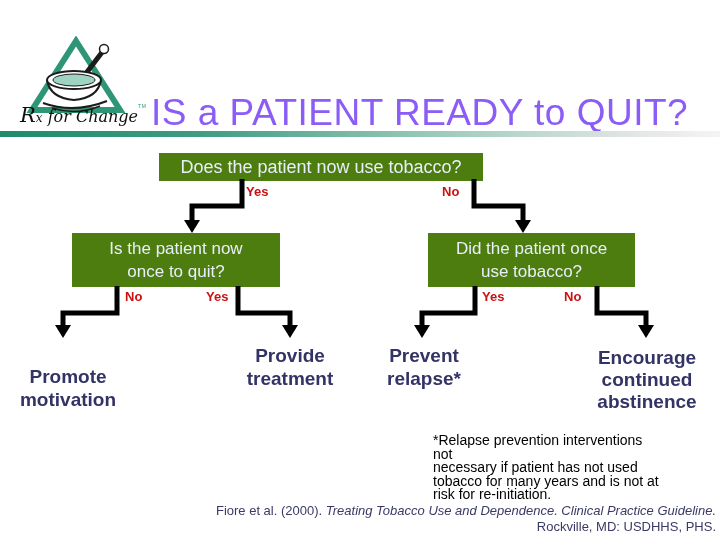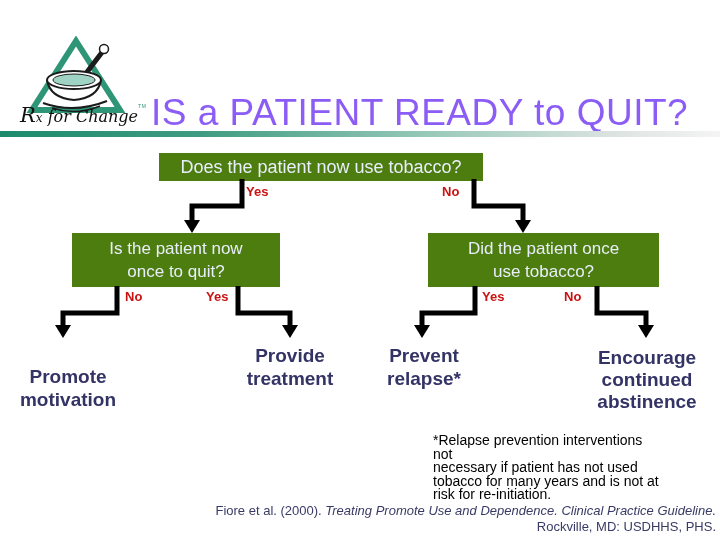--- a/index.html
+++ b/index.html
@@ -52,21 +52,21 @@
     background: #4d7c0f;
     color: #e9eefb;
     text-align: center;
     white-space: pre-line;
   }
   #box-root {
     left: 159px; top: 153px; width: 324px; height: 28px;
     font-size: 18px; line-height: 28px;
   }
   #box-left  { left: 72px;  top: 233px; width: 208px; height: 54px; font-size: 17px; line-height: 23px; padding-top: 4px; box-sizing: border-box; }
-  #box-right { left: 428px; top: 233px; width: 231px; height: 54px; font-size: 17px; line-height: 23px; padding-top: 4px; box-sizing: border-box; }
+  #box-right { left: 428px; top: 233px; width: 207px; height: 54px; font-size: 17px; line-height: 23px; padding-top: 4px; box-sizing: border-box; }
 
   
   .branch-label {
     color: #cc1111;
     font-weight: bold;
     font-size: 13px;
     white-space: nowrap;
   }
   #label-root-yes { left: 246px; top: 184px; }
   #label-root-no  { left: 442px; top: 184px; }
@@ -183,17 +183,17 @@
       <polygon points="638,325 654,325 646,338" stroke="none"></polygon>
     </g>
   </svg>
 
   <div id="footnote" class="abs">*Relapse prevention interventions not
 necessary if patient has not used
 tobacco for many years and is not at
 risk for re-initiation.</div>
 
   <div id="citation" class="abs">
-    <div><span>Fiore et al. (2000). </span><span class="italic">Treating Promote Use and Dependence. Clinical Practice Guideline.</span></div>
+    <div><span>Fiore et al. (2000). </span><span class="italic">Treating Tobacco Use and Dependence. Clinical Practice Guideline.</span></div>
     <div>Rockville, MD: USDHHS, PHS.</div>
   </div>
 
 </div>
 
 </body></html>

